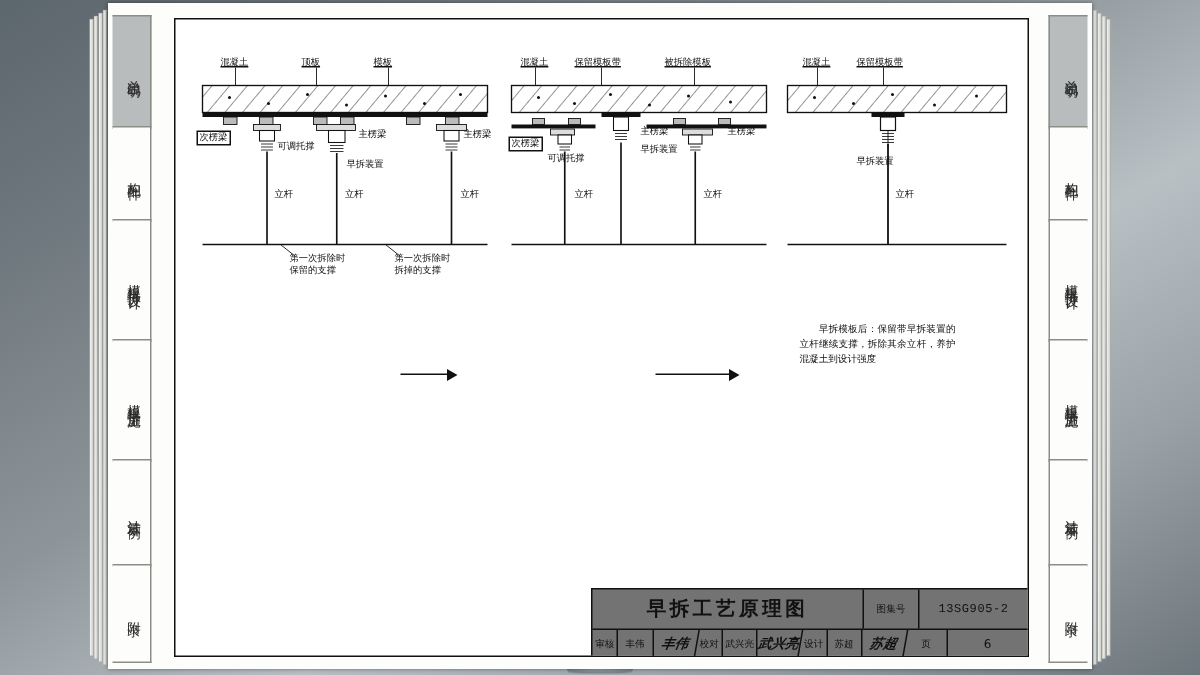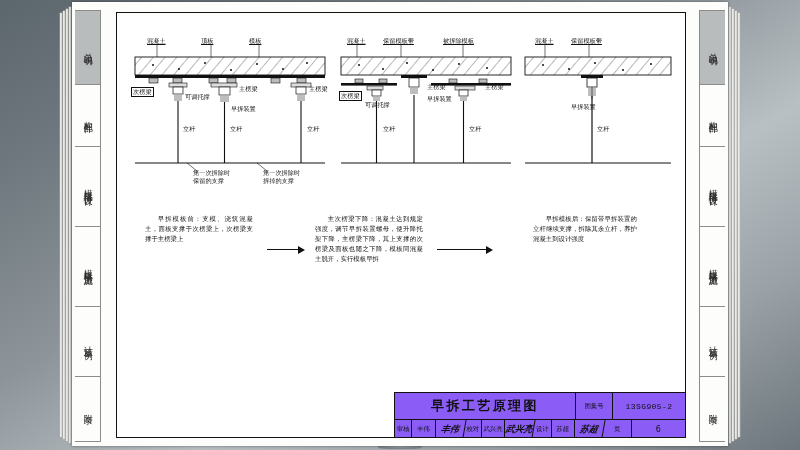--- a/index.html
+++ b/index.html
@@ -95,21 +95,21 @@
   .arrow{position:absolute;top:232px;height:10px;}
   .a1{left:150px;width:38px;}
   .a2{left:320px;width:56px;}
   .arrow .shaft{position:absolute;left:0;right:6px;top:4px;height:1.3px;background:#111;}
   .arrow .head{position:absolute;right:0;top:.5px;width:0;height:0;
     border-top:4.2px solid transparent;border-bottom:4.2px solid transparent;border-left:7px solid #111;}
   
   #titleblock{
     position:absolute;right:0;bottom:0;width:290px;height:44px;
     border-left:1.2px solid #111;border-top:1.2px solid #111;
-    display:flex;flex-direction:column;background:#8b5cf6;margin-top:28px;
+    display:flex;flex-direction:column;background:#737373;margin-top:28px;
   }
   .tbrow{display:flex;flex:0 0 auto;}
   .tbrow.r1{height:26px;border-bottom:1px solid #111;}
   .tbrow.r2{height:18px;}
   .tbcell{
     display:flex;align-items:center;justify-content:center;
     border-right:1px solid #111;font-size:6.4px;color:#111;
     font-family:"DejaVu Sans",sans-serif;white-space:nowrap;overflow:hidden;
   }
   .tbcell:last-child{border-right:none;}
@@ -367,29 +367,23 @@
             <line x1="69" y1="83" x2="69" y2="150" stroke="#111" stroke-width="1.2"></line>
             <line x1="2" y1="150" x2="148" y2="150" stroke="#111" stroke-width="1"></line>
             <path d="M69,74 L69,86" stroke="#111" stroke-width="0.6"></path>
           </svg>
 
           <div class="flabel" style="left:48px;top:90px;">早拆装置</div>
           <div class="flabel" style="left:74px;top:112px;">立杆</div>
         </div>
       </div>
 
-      <div class="proc p1">
-        <p>早拆模板前：支模、浇筑混凝土，面板支撑于次楞梁上，次楞梁支撑于主楞梁上</p>
-      </div>
       <div class="arrow a1">
         <div class="shaft"></div>
           <div class="head"></div>
-      </div>
-      <div class="proc p2">
-        <p>主次楞梁下降：混凝土达到规定强度，调节早拆装置螺母，使升降托架下降，主楞梁下降，其上支撑的次楞梁及面板也随之下降，模板同混凝土脱开，实行模板早拆</p>
       </div>
       <div class="arrow a2">
         <div class="shaft"></div>
           <div class="head"></div>
       </div>
       <div class="proc p3">
         <p>早拆模板后：保留带早拆装置的立杆继续支撑，拆除其余立杆，养护混凝土到设计强度</p>
       </div>
 
       <div id="titleblock">

